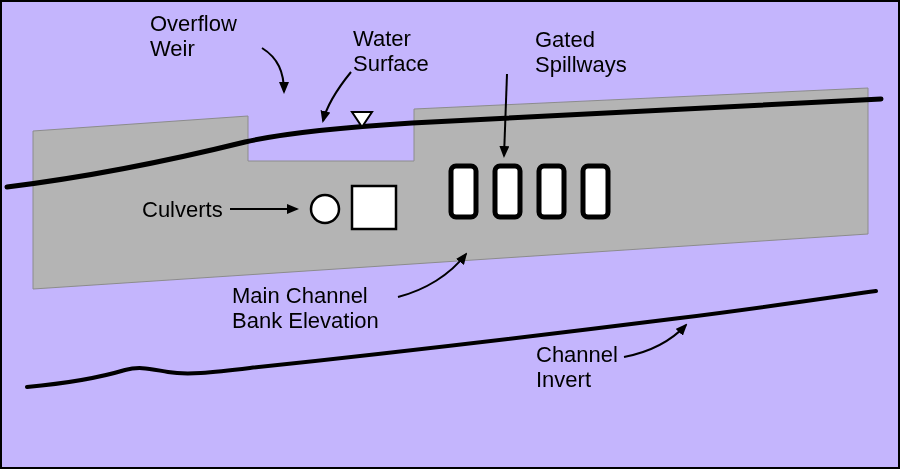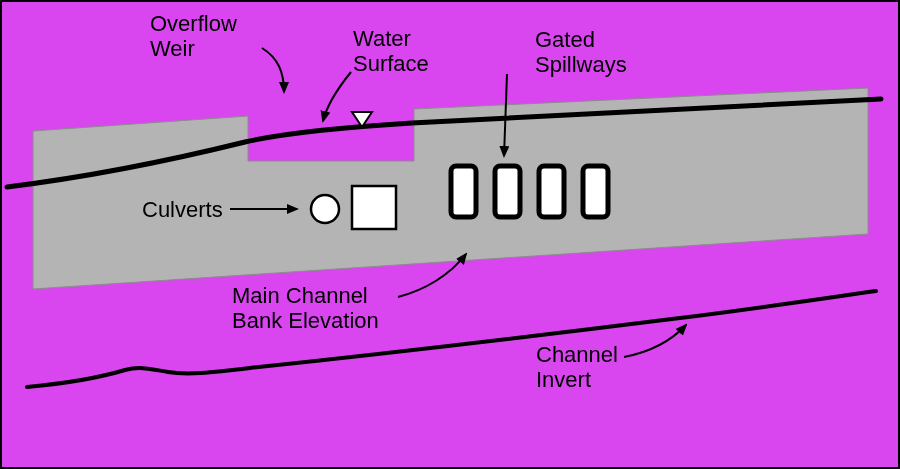--- a/index.html
+++ b/index.html
@@ -1,20 +1,20 @@
 <!DOCTYPE html>
 <html><head>
 <meta charset="utf-8">
 <style>
   html, body { margin: 0; padding: 0; background: #ffffff; }
   .stage {
     position: relative;
     width: 900px;
     height: 469px;
-    background: #d946ef;
+    background: #c4b5fd;
     overflow: hidden;
   }
   svg { display: block; }
   text {
     font-family: "Liberation Sans", sans-serif;
     font-size: 22px;
     fill: #000000;
   }
   .thickline { fill: none; stroke: #000000; stroke-width: 5; stroke-linejoin: round; stroke-linecap: round; }
   .invertline { fill: none; stroke: #000000; stroke-width: 4; stroke-linejoin: round; stroke-linecap: round; }

